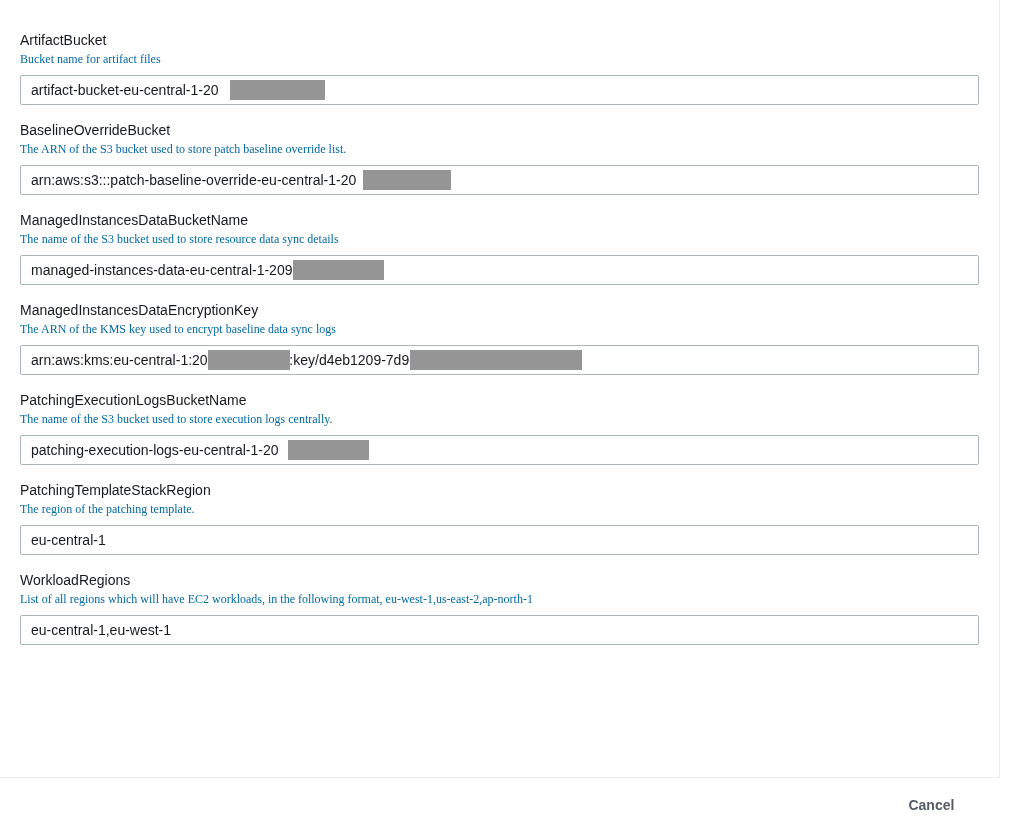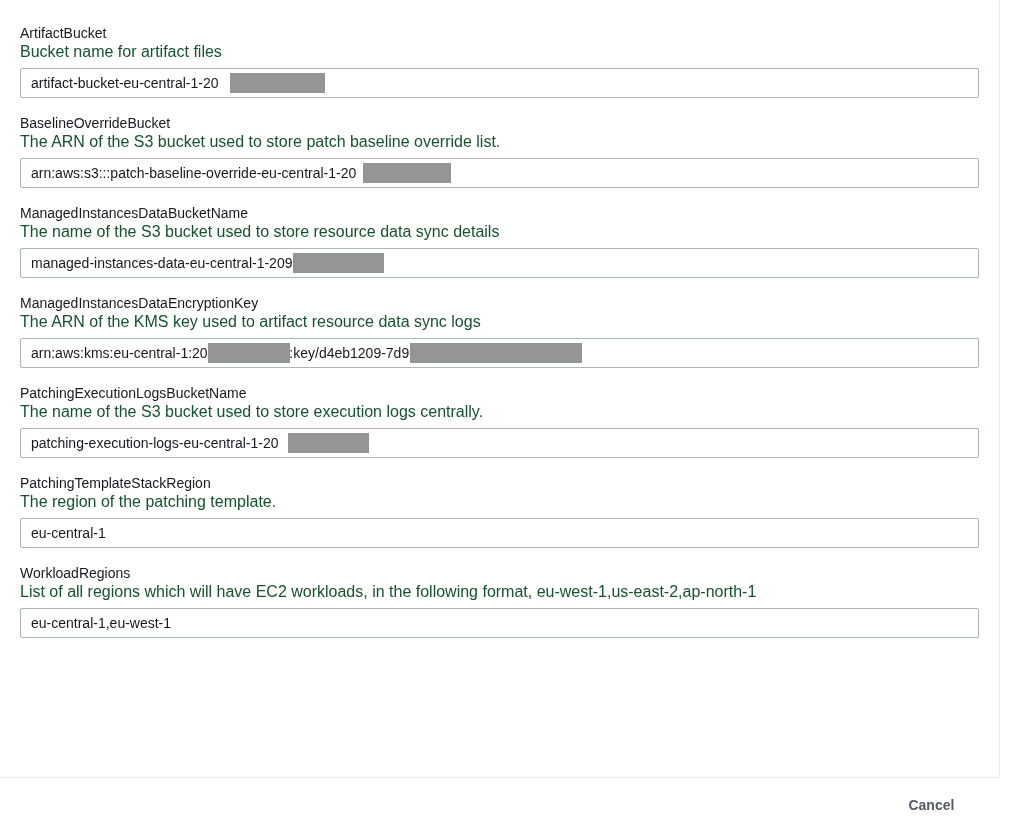--- a/index.html
+++ b/index.html
@@ -24,33 +24,34 @@
     background: #ffffff;
     border-right: 1px solid #e9ebed;
     border-bottom: 1px solid #e9ebed;
     box-sizing: border-box;
     overflow: hidden;
   }
   .field {
     padding: 0 20px;
     margin-bottom: 8px;
   }
-  .field:first-child { padding-top: 24px; }
+  .field:first-child { padding-top: 31px; }
   .field-label {
     font-size: 14px;
     color: #16191f;
     font-weight: 400;
     line-height: 18px;
     margin-bottom: 2px;
   }
   .field-desc {
-    font-size: 16px;
-    color: #14532d;
+    font-size: 12px;
+    color: #0369a1;
     line-height: 16px;
     margin-bottom: 8px;
+    font-family: Liberation Serif, serif;
   }
   .input-wrap {
     position: relative;
     height: 38px;
   }
   .field-input {
     width: 100%;
     height: 30px;
     box-sizing: border-box;
     border: 1px solid #aab7b8;
@@ -142,21 +143,21 @@
           <div class="field-desc">The ARN of the S3 bucket used to store patch baseline override list.</div>
           <div class="input-wrap"><input type="text" class="field-input" value="arn:aws:s3:::patch-baseline-override-eu-central-1-20" style=""><div class="redaction" style="left: 343px; width: 88px;"></div></div>
         </div>
         <div class="field">
           <div class="field-label">ManagedInstancesDataBucketName</div>
           <div class="field-desc">The name of the S3 bucket used to store resource data sync details</div>
           <div class="input-wrap"><input type="text" class="field-input" value="managed-instances-data-eu-central-1-209" style=""><div class="redaction" style="left: 273px; width: 91px;"></div></div>
         </div>
         <div class="field">
           <div class="field-label">ManagedInstancesDataEncryptionKey</div>
-          <div class="field-desc">The ARN of the KMS key used to artifact resource data sync logs</div>
+          <div class="field-desc">The ARN of the KMS key used to encrypt baseline data sync logs</div>
           <div class="input-wrap"><input type="text" class="field-input" value="arn:aws:kms:eu-central-1:209                   :key/d4eb1209-7d9c-" style=""><div class="redaction" style="left: 188px; width: 82px;"></div><div class="redaction" style="left: 390px; width: 172px;"></div></div>
         </div>
         <div class="field">
           <div class="field-label">PatchingExecutionLogsBucketName</div>
           <div class="field-desc">The name of the S3 bucket used to store execution logs centrally.</div>
           <div class="input-wrap"><input type="text" class="field-input" value="patching-execution-logs-eu-central-1-20" style=""><div class="redaction" style="left: 268px; width: 81px;"></div></div>
         </div>
         <div class="field">
           <div class="field-label">PatchingTemplateStackRegion</div>
           <div class="field-desc">The region of the patching template.</div>

